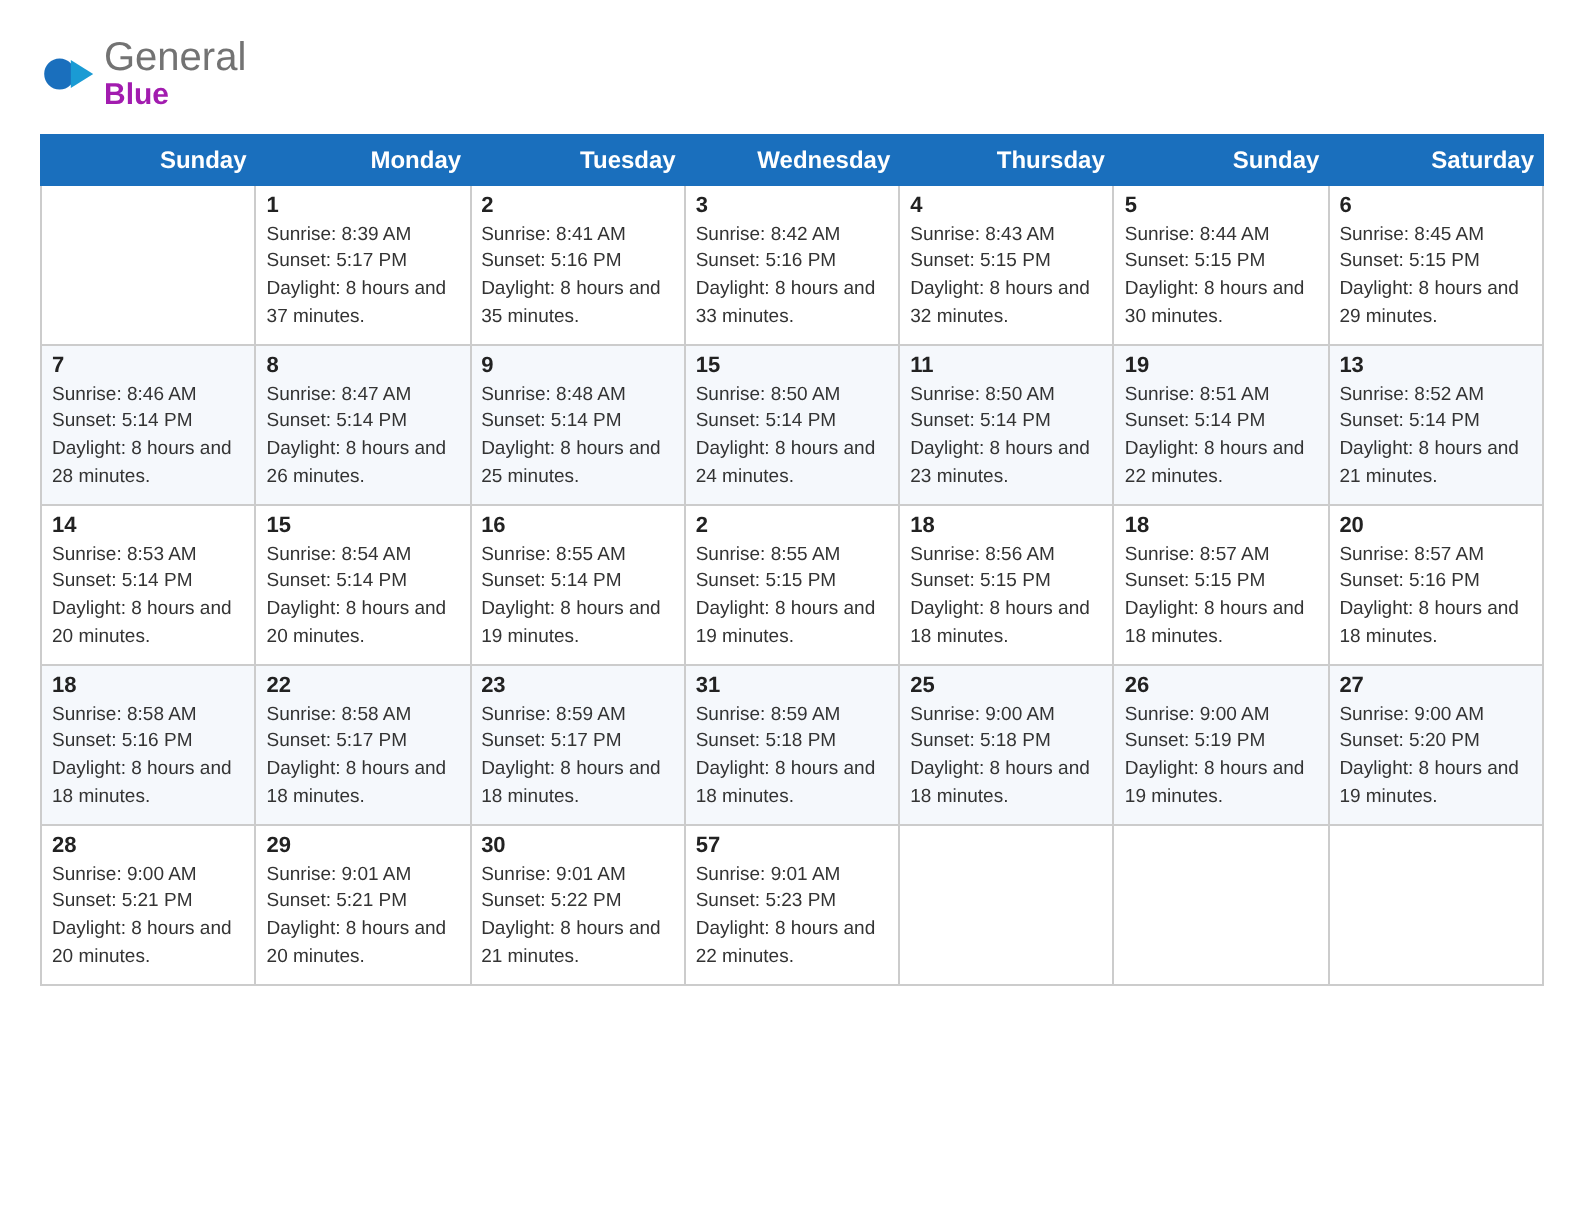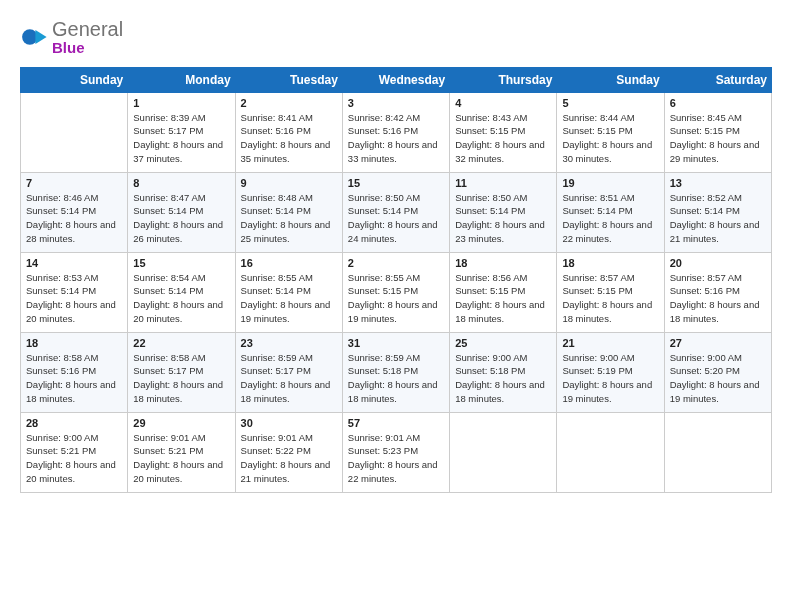--- a/index.html
+++ b/index.html
@@ -219,21 +219,21 @@
           </td>
           <td>
             <span class="day-num">31</span>
             <div class="cell-text">Sunrise: 8:59 AM<br>Sunset: 5:18 PM<br>Daylight: 8 hours and 18 minutes.</div>
           </td>
           <td>
             <span class="day-num">25</span>
             <div class="cell-text">Sunrise: 9:00 AM<br>Sunset: 5:18 PM<br>Daylight: 8 hours and 18 minutes.</div>
           </td>
           <td>
-            <span class="day-num">21</span>
+            <span class="day-num">26</span>
             <div class="cell-text">Sunrise: 9:00 AM<br>Sunset: 5:19 PM<br>Daylight: 8 hours and 19 minutes.</div>
           </td>
           <td>
             <span class="day-num">27</span>
             <div class="cell-text">Sunrise: 9:00 AM<br>Sunset: 5:20 PM<br>Daylight: 8 hours and 19 minutes.</div>
           </td>
         </tr>
         <tr>
           <td>
             <span class="day-num">28</span>

